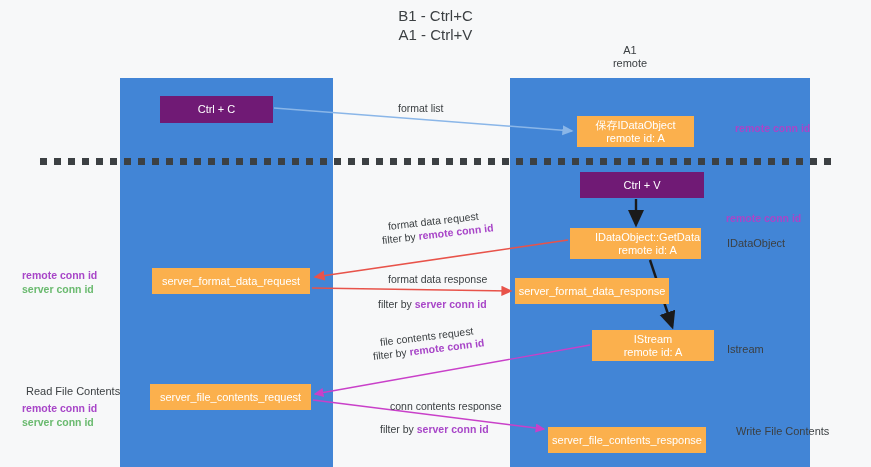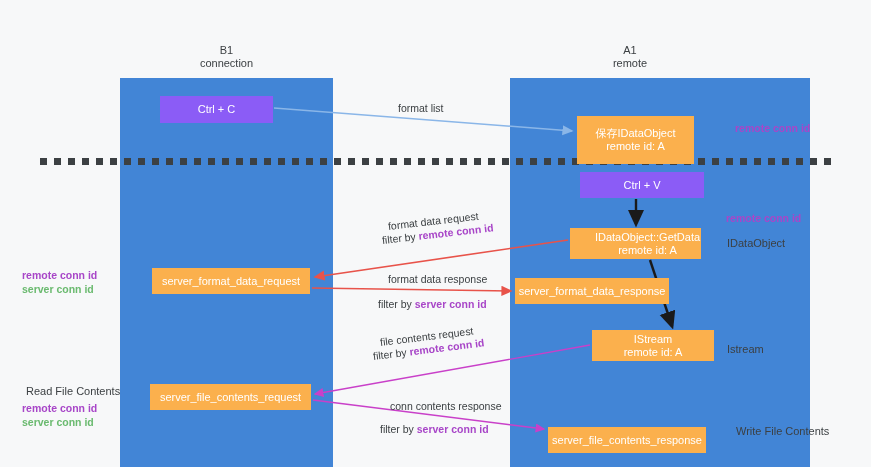--- a/index.html
+++ b/index.html
@@ -38,25 +38,25 @@
     background-size:14px 7px;background-repeat:repeat-x;
   }
 
   
   .node{
     position:absolute;box-sizing:border-box;
     display:flex;align-items:center;justify-content:center;
     text-align:center;color:#ffffff;font-size:11px;line-height:13px;
     white-space:pre-line;padding:2px 4px;
   }
-  .node.green{background:#8b5cf6;}
+  .node.green{background:#701a75;}
   .node.orange{background:#fbb04d;}
 
   #n-ctrlc{left:160px;top:96px;width:113px;height:27px;}
-  #n-save-ido{left:577px;top:116px;width:117px;height:48px;}
+  #n-save-ido{left:577px;top:116px;width:117px;height:31px;}
   #n-ctrlv{left:580px;top:172px;width:124px;height:26px;}
   #n-getdata{left:570px;top:228px;width:131px;height:31px;padding-left:28px;}
   #n-sfdreq{left:152px;top:268px;width:158px;height:26px;}
   #n-sfdresp{left:515px;top:278px;width:154px;height:26px;}
   #n-istream{left:592px;top:330px;width:122px;height:31px;}
   #n-sfcreq{left:150px;top:384px;width:161px;height:26px;}
   #n-sfcresp{left:548px;top:417px;width:158px;height:26px;margin-top:10px;}
 
   
   .side{
@@ -92,26 +92,26 @@
   #e-fcresp{left:390px;top:399px;}
   #e-fcresp2{left:380px;top:422px;}
 
   svg#edges{position:absolute;left:0;top:0;width:871px;height:467px;pointer-events:none;}
 </style>
 </head>
 <body>
 
 <div id="stage">
 
+  <div id="title">B1 - Ctrl+C
+A1 - Ctrl+V</div>
 
   <div id="lane-b1" class="lane"></div>
   <div id="lane-a1" class="lane"></div>
 
-  <div id="head-b1" class="lane-head">B1
-connection</div>
   <div id="head-a1" class="lane-head">A1
 remote</div>
 
   <svg id="edges" viewBox="0 0 871 467">
     <defs>
       <marker id="ah-blue" markerWidth="7" markerHeight="7" refX="6" refY="3.2" orient="auto">
         <path d="M0,0 L7,3.2 L0,6.4 z" fill="#8ab6e8"></path>
       </marker>
       <marker id="ah-red" markerWidth="7" markerHeight="7" refX="6" refY="3.2" orient="auto">
         <path d="M0,0 L7,3.2 L0,6.4 z" fill="#e8534a"></path>

